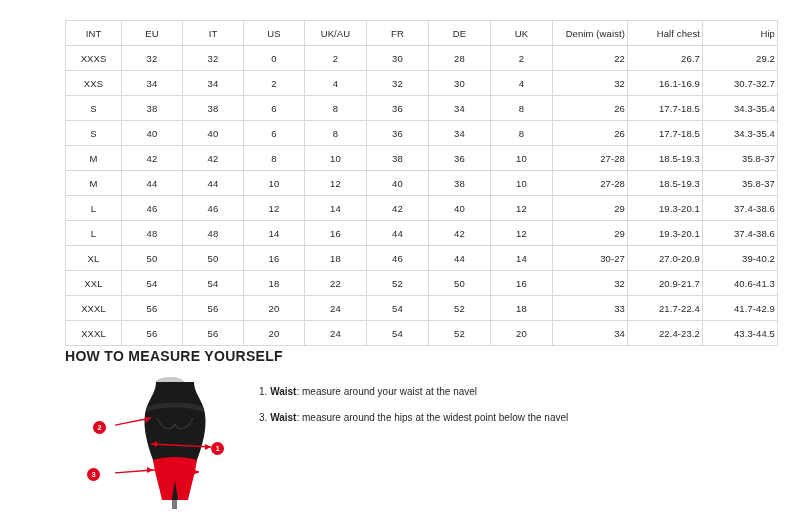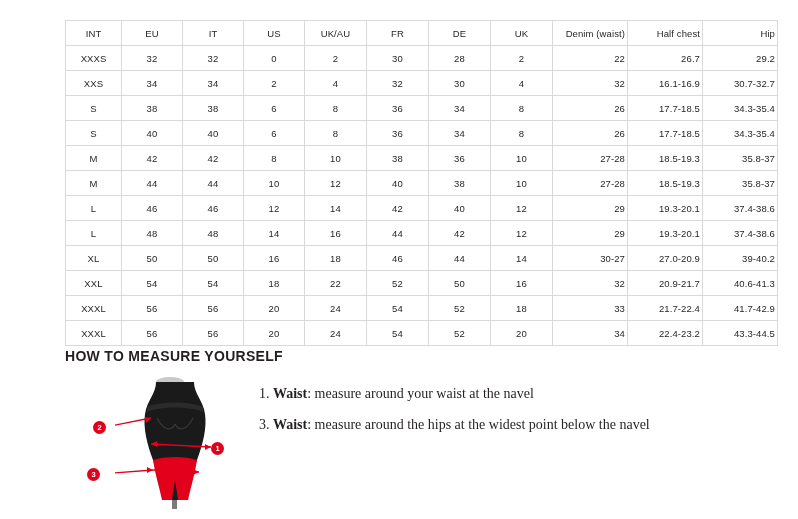--- a/index.html
+++ b/index.html
@@ -84,26 +84,25 @@
     width: 130px;
     height: 135px;
     margin-left: 50px;
     flex: 0 0 130px;
   }
   .notes {
     margin-left: 14px;
     padding-top: 12px;
   }
   .note {
-    font-size: 14px;
+    font-size: 10px;
     line-height: 1.2;
     color: #231f20;
     margin-bottom: 14px;
     white-space: nowrap;
-    font-family: Liberation Serif, serif;
   }
   .note b { font-weight: bold; }
 
   .dot {
     position: absolute;
     width: 13px;
     height: 13px;
     border-radius: 50%;
     background: #e2001a;
     color: #ffffff;

